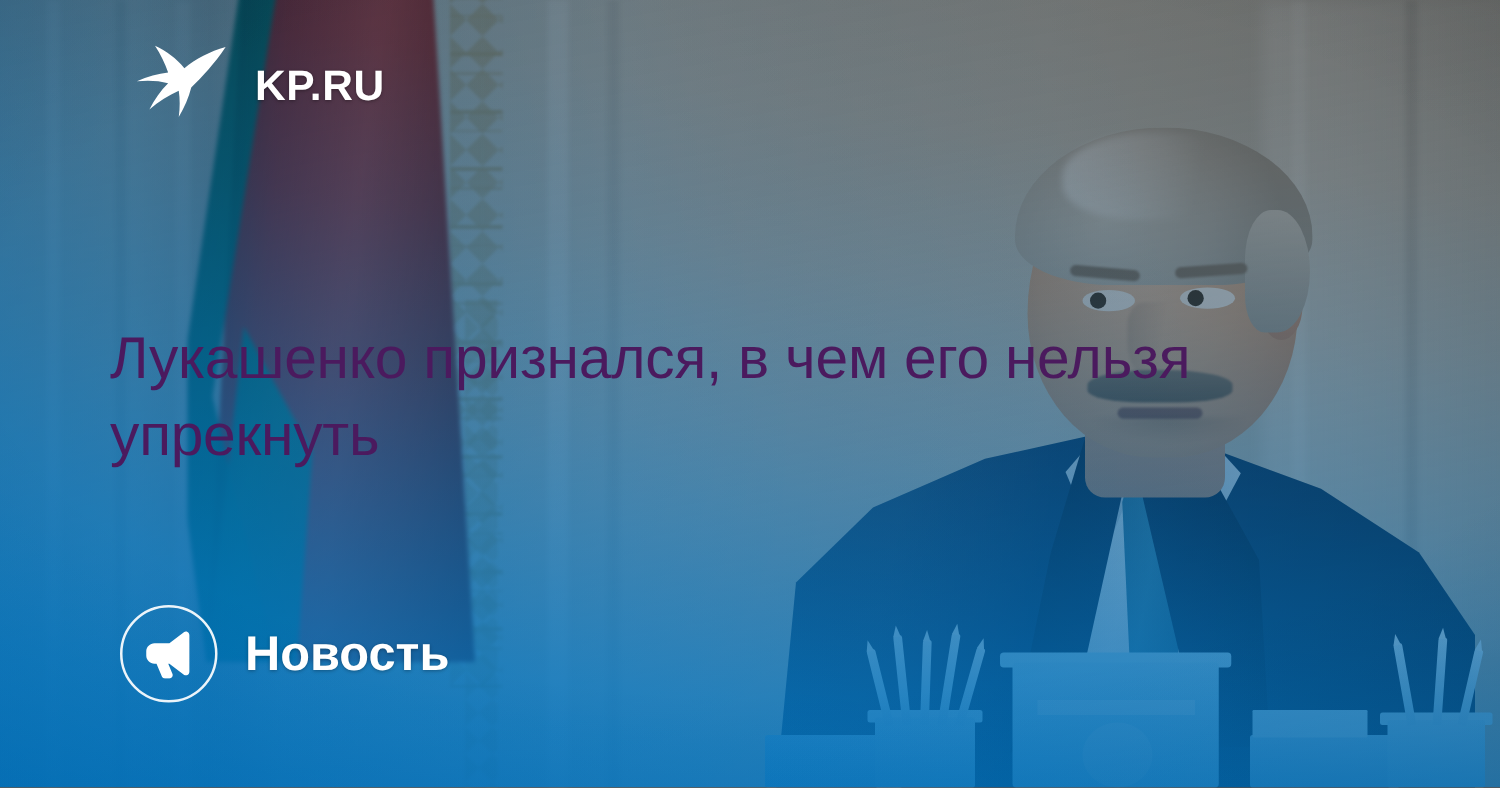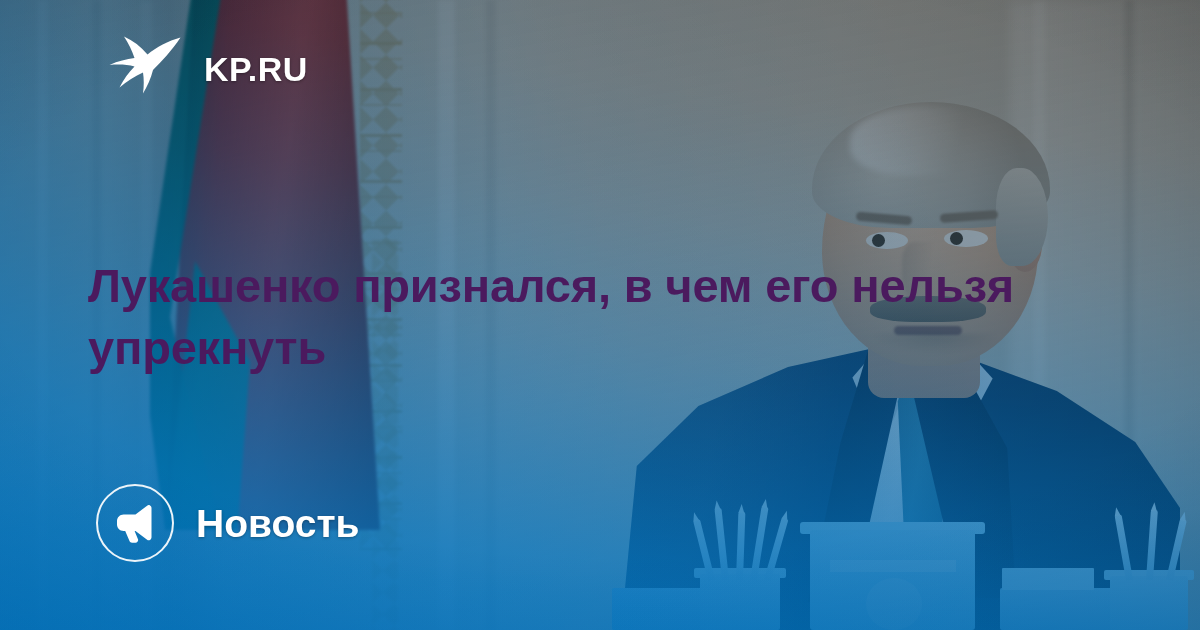--- a/index.html
+++ b/index.html
@@ -319,21 +319,21 @@
 
   .brand{position:absolute;left:108px;top:35px;display:flex;align-items:center;gap:22px;}
   .brand-bird{width:74px;height:68px;display:block;}
   .brand-text{
     color:#ffffff;font-size:34px;font-weight:700;letter-spacing:.5px;line-height:1;
     text-shadow:0 1px 3px rgba(0,0,0,.35);
   }
 
   .headline{
     position:absolute;left:88px;top:224px;width:960px;
-    color:#4b1a5e;font-size:47px;font-weight:700;line-height:62px;
+    color:#4b1a5e;font-size:47px;font-weight:400;line-height:62px;
     letter-spacing:-.2px;
   }
 
   .badge{position:absolute;left:96px;top:484px;display:flex;align-items:center;gap:22px;}
   .badge-circle{
     width:78px;height:78px;border-radius:50%;
     border:2px solid rgba(255,255,255,.92);
     display:flex;align-items:center;justify-content:center;
     flex:0 0 78px;
   }

